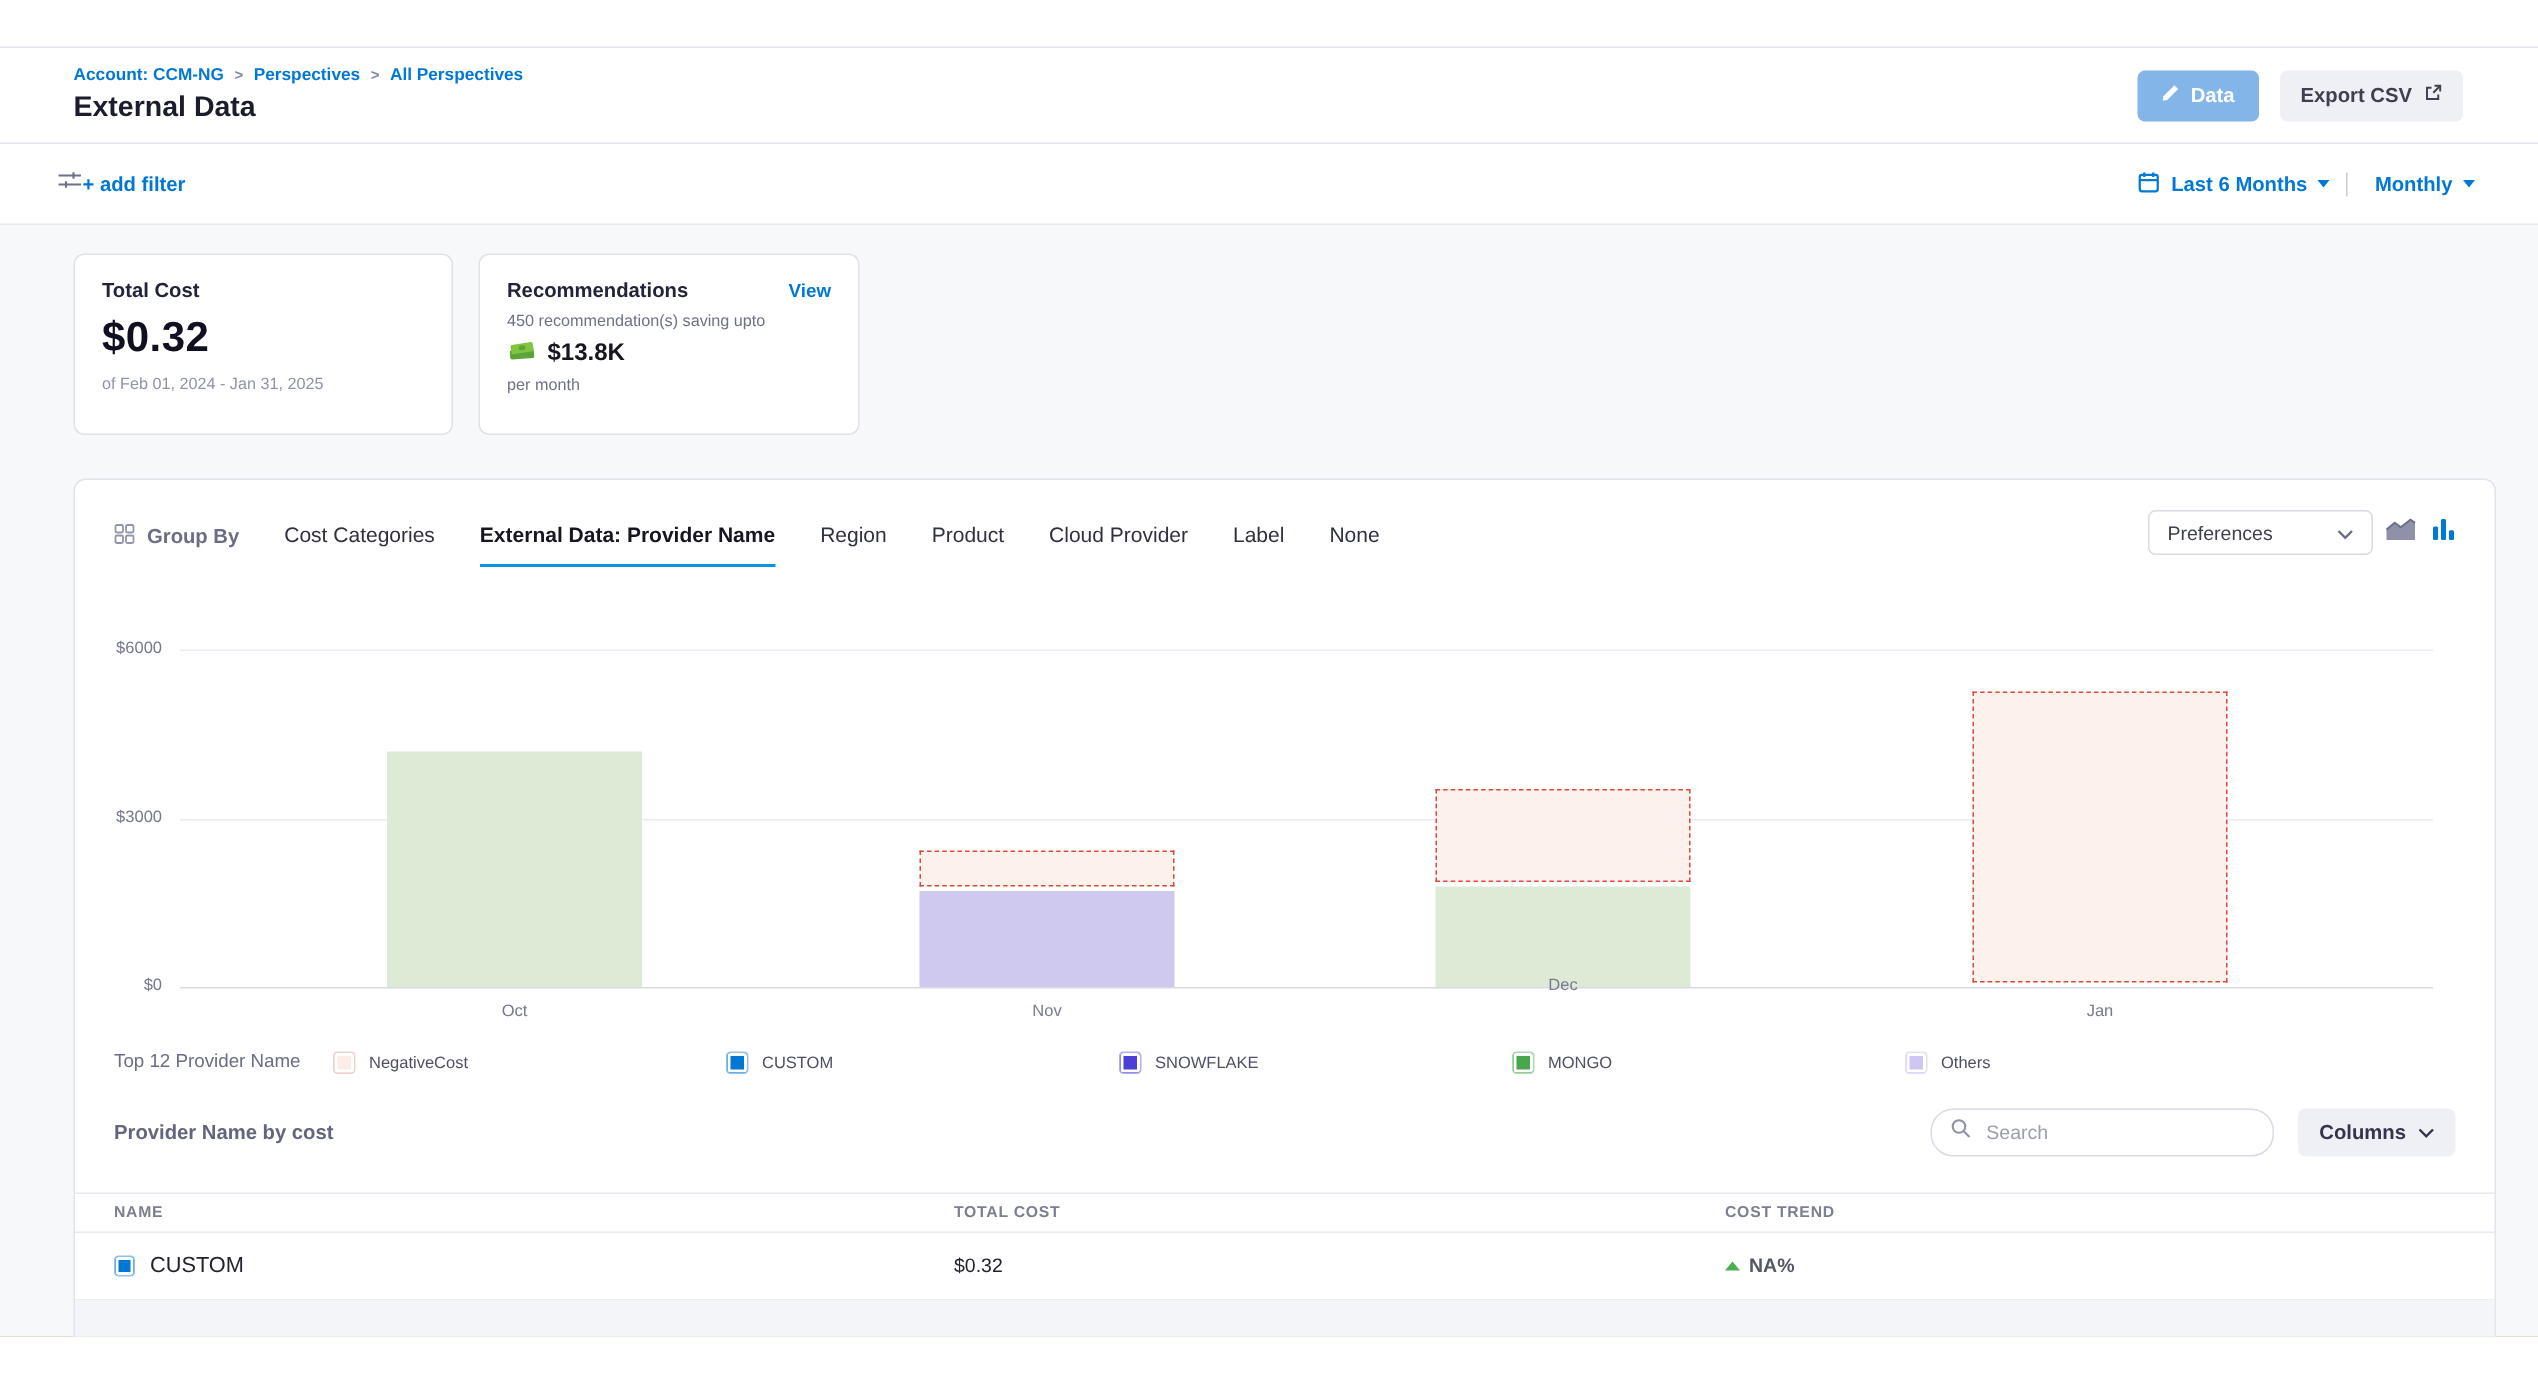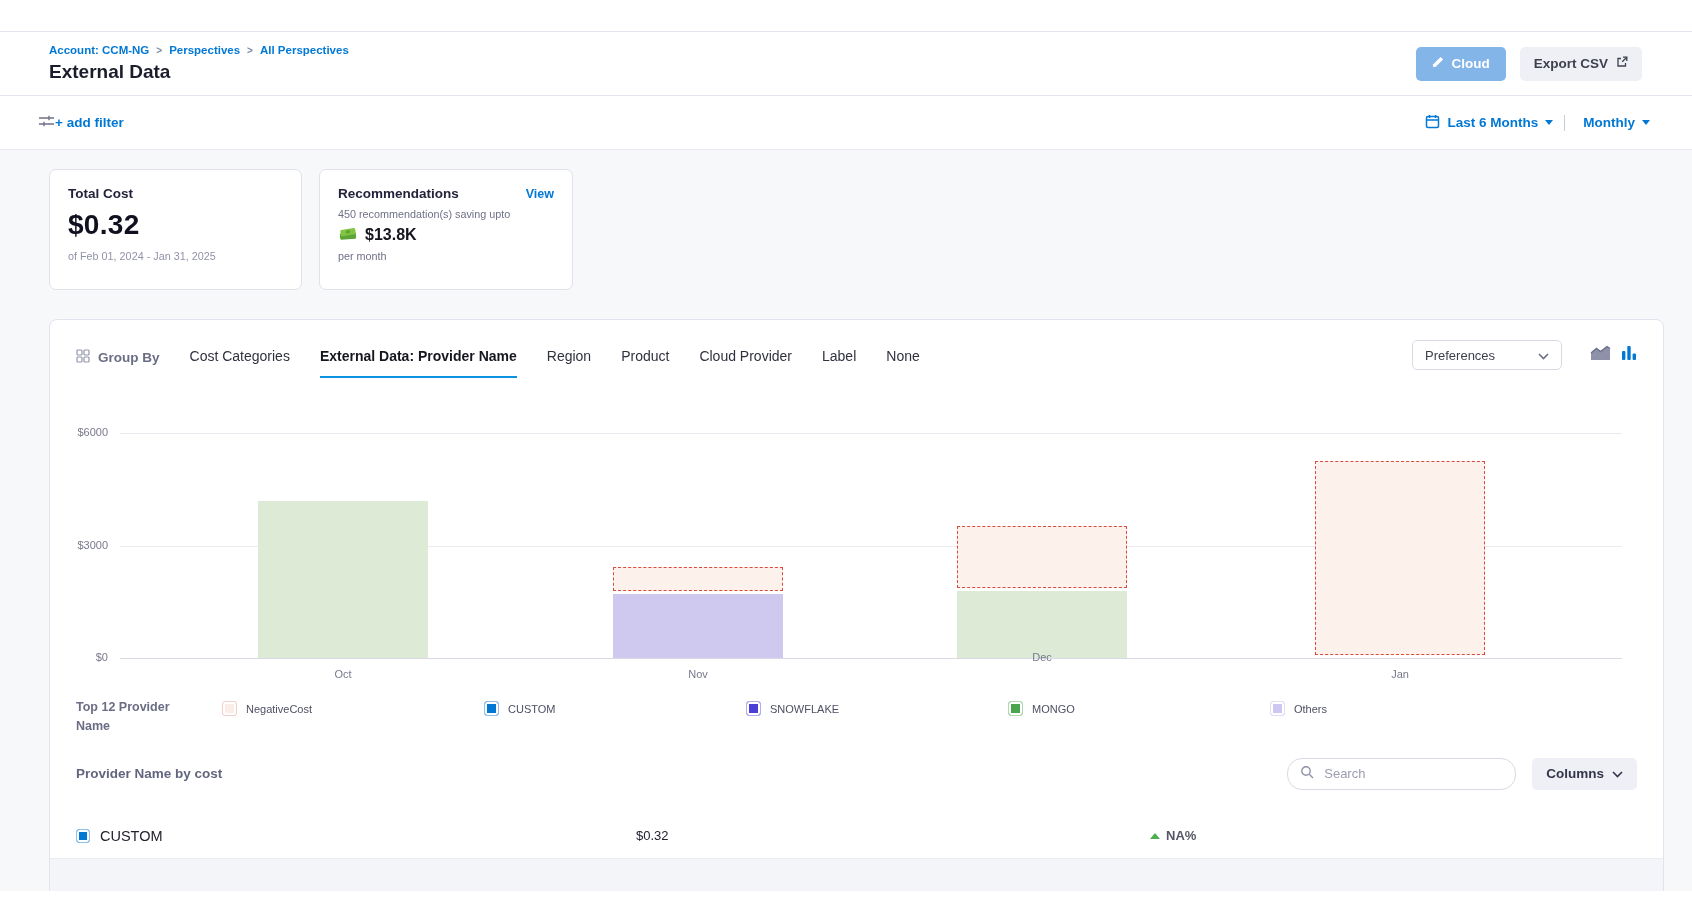--- a/index.html
+++ b/index.html
@@ -50,21 +50,21 @@
   
   .panel { margin-top:29px; background:#fff; border:1px solid #e2e3ec; border-radius:8px;
            height:600px; position:relative; overflow:hidden; }
   .groupby-row { display:flex; align-items:flex-end; padding:20px 26px 0 26px; }
   .groupby-label { display:flex; gap:8px; align-items:center; color:#6b6d85; font-size:13.5px; font-weight:600;
                    margin-right:30px; padding-bottom:12px; }
   .gb-tabs { display:flex; gap:30px; }
   .gb-tab { font-size:14px; color:#30313f; padding-bottom:12px; border-bottom:2.5px solid transparent;
             cursor:pointer; white-space:nowrap; }
   .gb-tab.active { font-weight:700; color:#15161f; border-bottom-color:#0b92e1; }
-  .gb-right { margin-left:auto; display:flex; align-items:center; gap:28px; padding-bottom:8px; }
+  .gb-right { margin-left:auto; display:flex; align-items:center; gap:8px; padding-bottom:8px; }
   .pref-select { width:150px; height:30px; border:1px solid #d9dae6; border-radius:5px; display:flex;
                  align-items:center; justify-content:space-between; padding:0 12px; font-size:13px;
                  color:#3d3e4c; background:#fff; cursor:pointer; }
   .chart-type-icons { display:flex; gap:10px; align-items:center; }
 
   
   .chart { position:relative; height:300px; margin-top:10px; }
   .gridline { position:absolute; height:1px; background:#eaebf1; }
   .gridline.baseline { background:#d8d9e2; }
   .ytick { position:absolute; left:0; width:58px; text-align:right; font-size:11px; color:#77798c; }
@@ -73,21 +73,21 @@
   .tooltip { position:absolute; left:1258px; top:10px; width:183px; background:#000; border-radius:6px;
              color:#fff; padding:9px 12px; z-index:5; }
   .tooltip:after { content:""; position:absolute; left:86px; bottom:-7px; width:0; height:0;
                    border-left:7px solid transparent; border-right:7px solid transparent; border-top:7px solid #000; }
   .tt-title { font-size:11.5px; font-weight:700; }
   .tt-line { display:flex; align-items:center; gap:6px; font-size:11.5px; font-weight:700; margin-top:5px; }
   .tt-sq { width:7px; height:7px; background:#fff; display:inline-block; }
 
   
   .legend-row { display:flex; align-items:flex-start; padding:10px 26px 0 26px; }
-  .legend-title { width:130px; font-size:12.5px; font-weight:700; color:#6b6d85; line-height:1.5; }
+  .legend-title { width:130px; font-size:12.5px; font-weight:400; color:#6b6d85; line-height:1.5; }
   .legend-items { display:flex; flex:1; margin-left:16px; margin-top:3px; }
   .legend-item { display:flex; align-items:center; gap:9px; width:262px; }
   .legend-swatch { width:15px; height:15px; border-radius:3px; box-shadow:inset 0 0 0 2px #fff; flex:none; }
   .legend-label { font-size:11px; color:#4e4f63; }
 
   
   .table-head-row { display:flex; align-items:center; justify-content:space-between; padding:22px 26px 0 26px; }
   .table-title { font-size:13.5px; font-weight:700; color:#63657f; }
   .search-wrap { display:flex; align-items:center; }
   .search-box { width:229px; height:32px; border:1px solid #d9dae6; border-radius:15px; display:flex;
@@ -129,21 +129,21 @@
         </nav>
       <h1 class="page-title">External Data</h1>
     </div>
     <div class="header-actions">
       <button class="btn-edit">
         <span>
           <svg width="12" height="12" viewBox="0 0 12 12">
               <path d="M8.6.9l2.5 2.5-7.3 7.3L.9 11.1l.4-2.9z" fill="#fff"></path>
             </svg>
         </span>
-        <span>Cloud</span>
+        <span>Data</span>
       </button>
       <button class="btn-export">
         <span>Export CSV</span>
         <span>
           <svg width="12" height="12" viewBox="0 0 12 12" fill="none" stroke="#3f404f" stroke-width="1.3">
             <path d="M5 2.5H2v7.5h7.5V7"></path>
               <path d="M7 1.2h3.8V5"></path>
               <path d="M10.8 1.2L6.2 5.8"></path>
           </svg>
         </span>
@@ -314,20 +314,25 @@
             <span>
               <svg width="11" height="7" viewBox="0 0 11 7" fill="none" stroke="#34354a" stroke-width="1.6">
                   <path d="M1 1l4.5 4.5L10 1"></path>
                 </svg>
             </span>
           </button>
         </div>
       </div>
 
       <div class="data-table">
+        <div class="thead">
+            <div class="th">NAME</div>
+            <div class="th">TOTAL COST</div>
+            <div class="th">COST TREND</div>
+          </div>
         <div>
             <div class="trow">
               <div class="cell-name">
                 <div class="row-swatch" style="background: rgb(2, 120, 213); border: 1px solid rgb(143, 193, 234);"></div>
                 <span>CUSTOM</span>
               </div>
               <div class="cell-cost">$0.32</div>
               <div class="cell-trend">
                 <div class="tri-up"></div>
                 <span>NA%</span>

